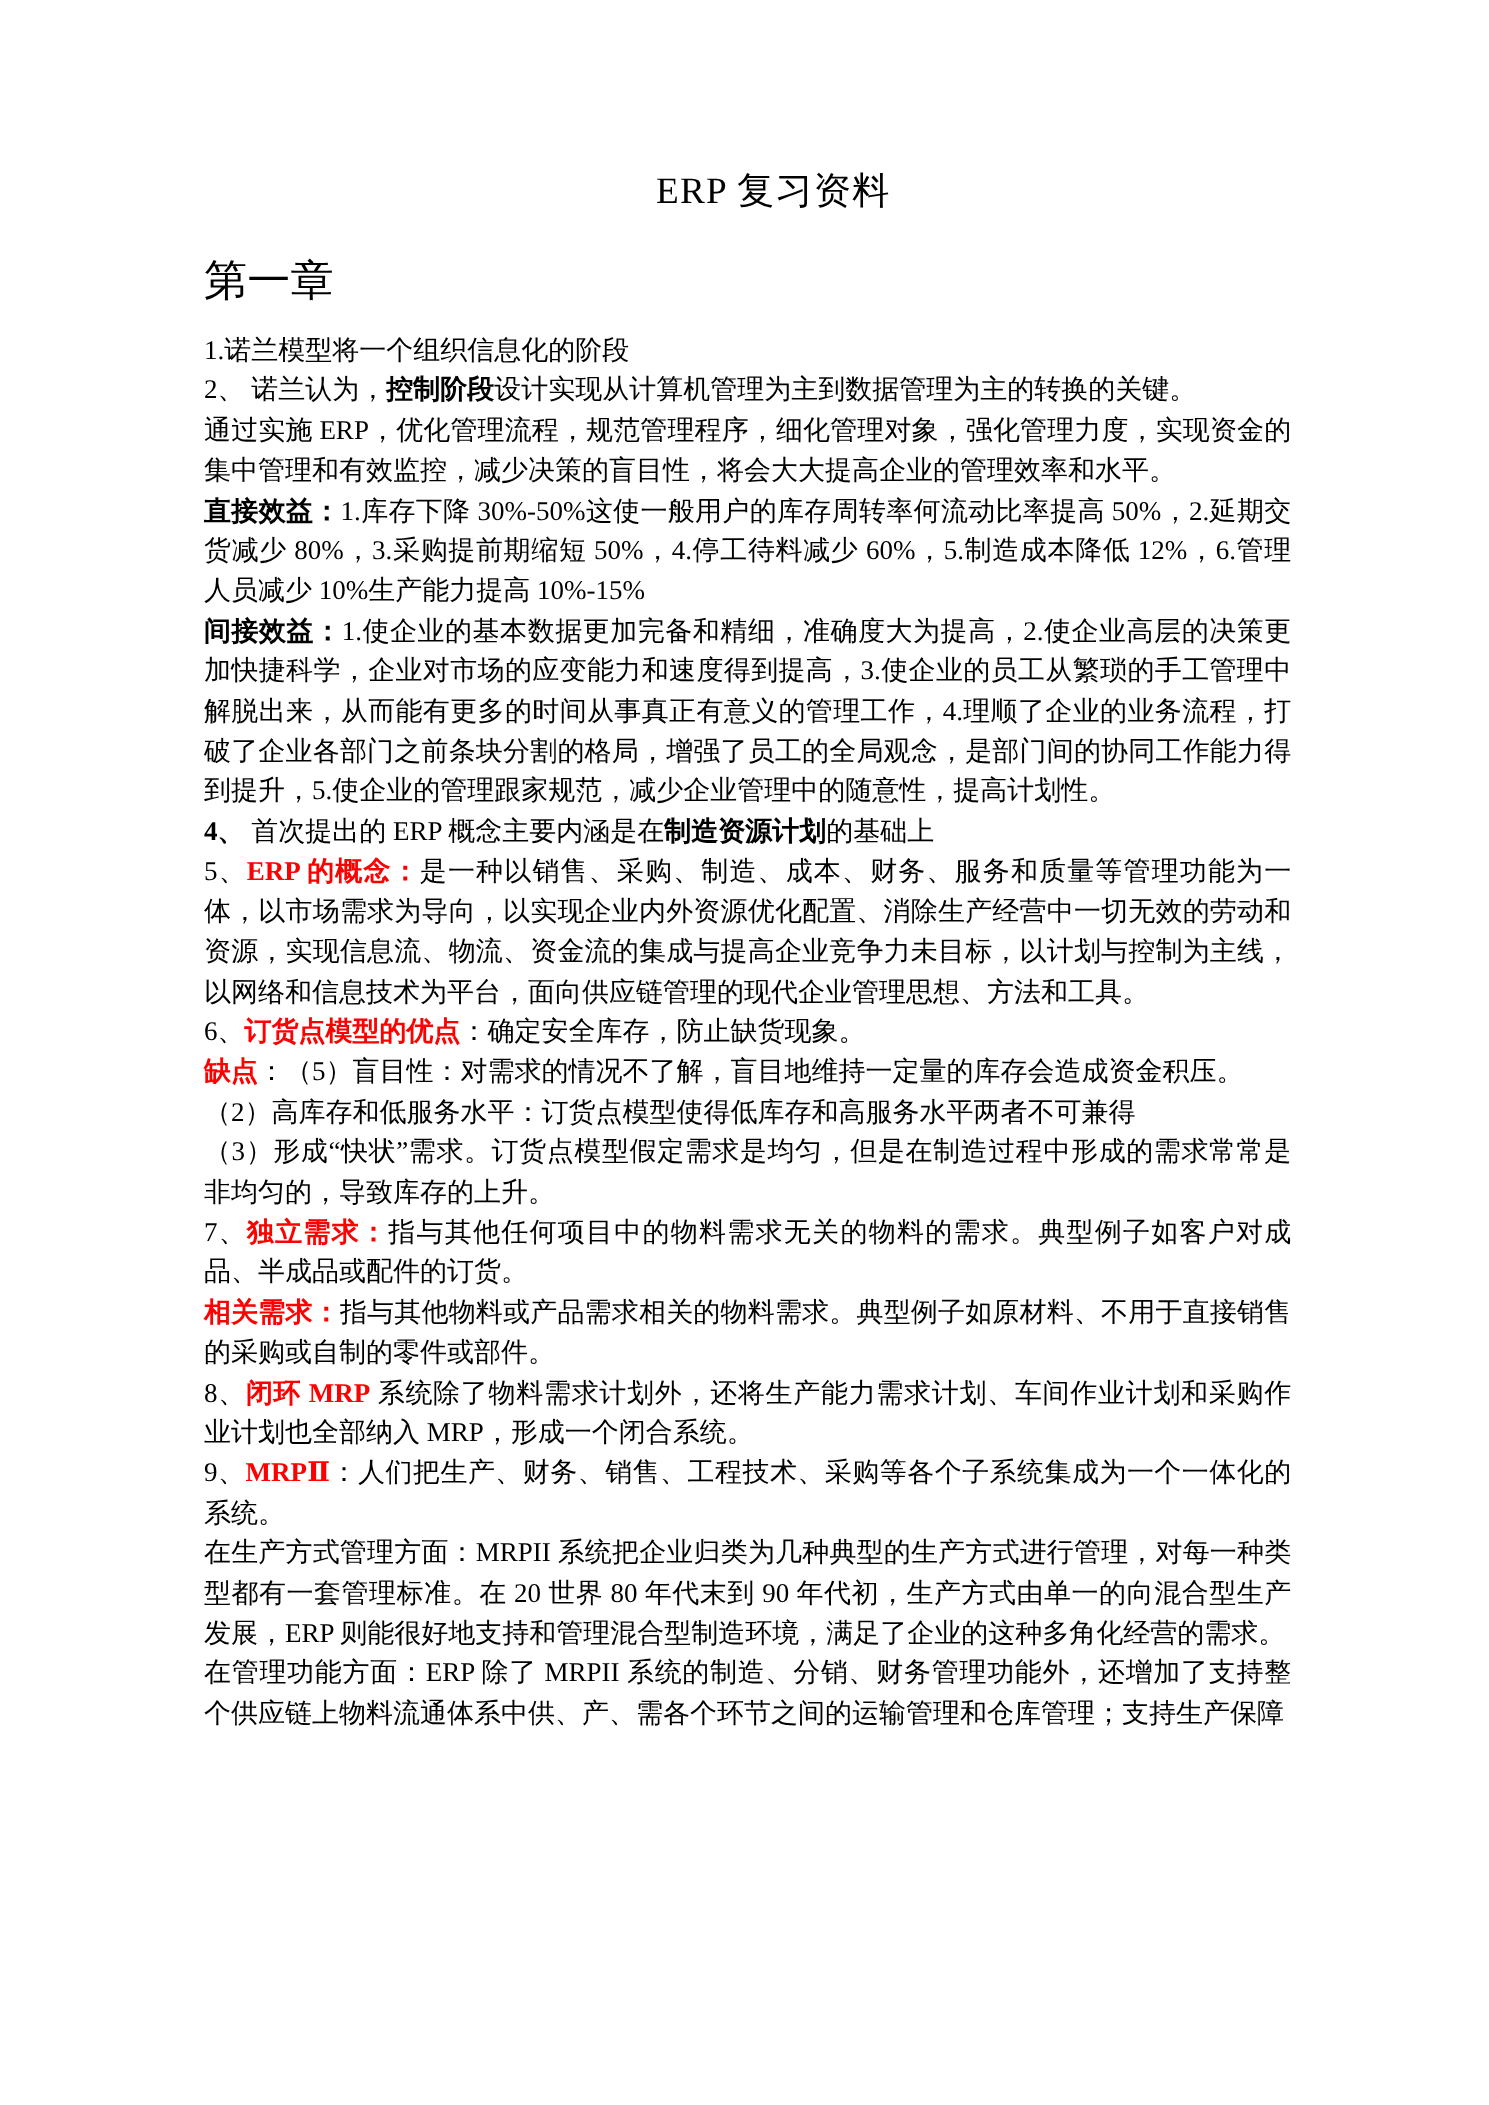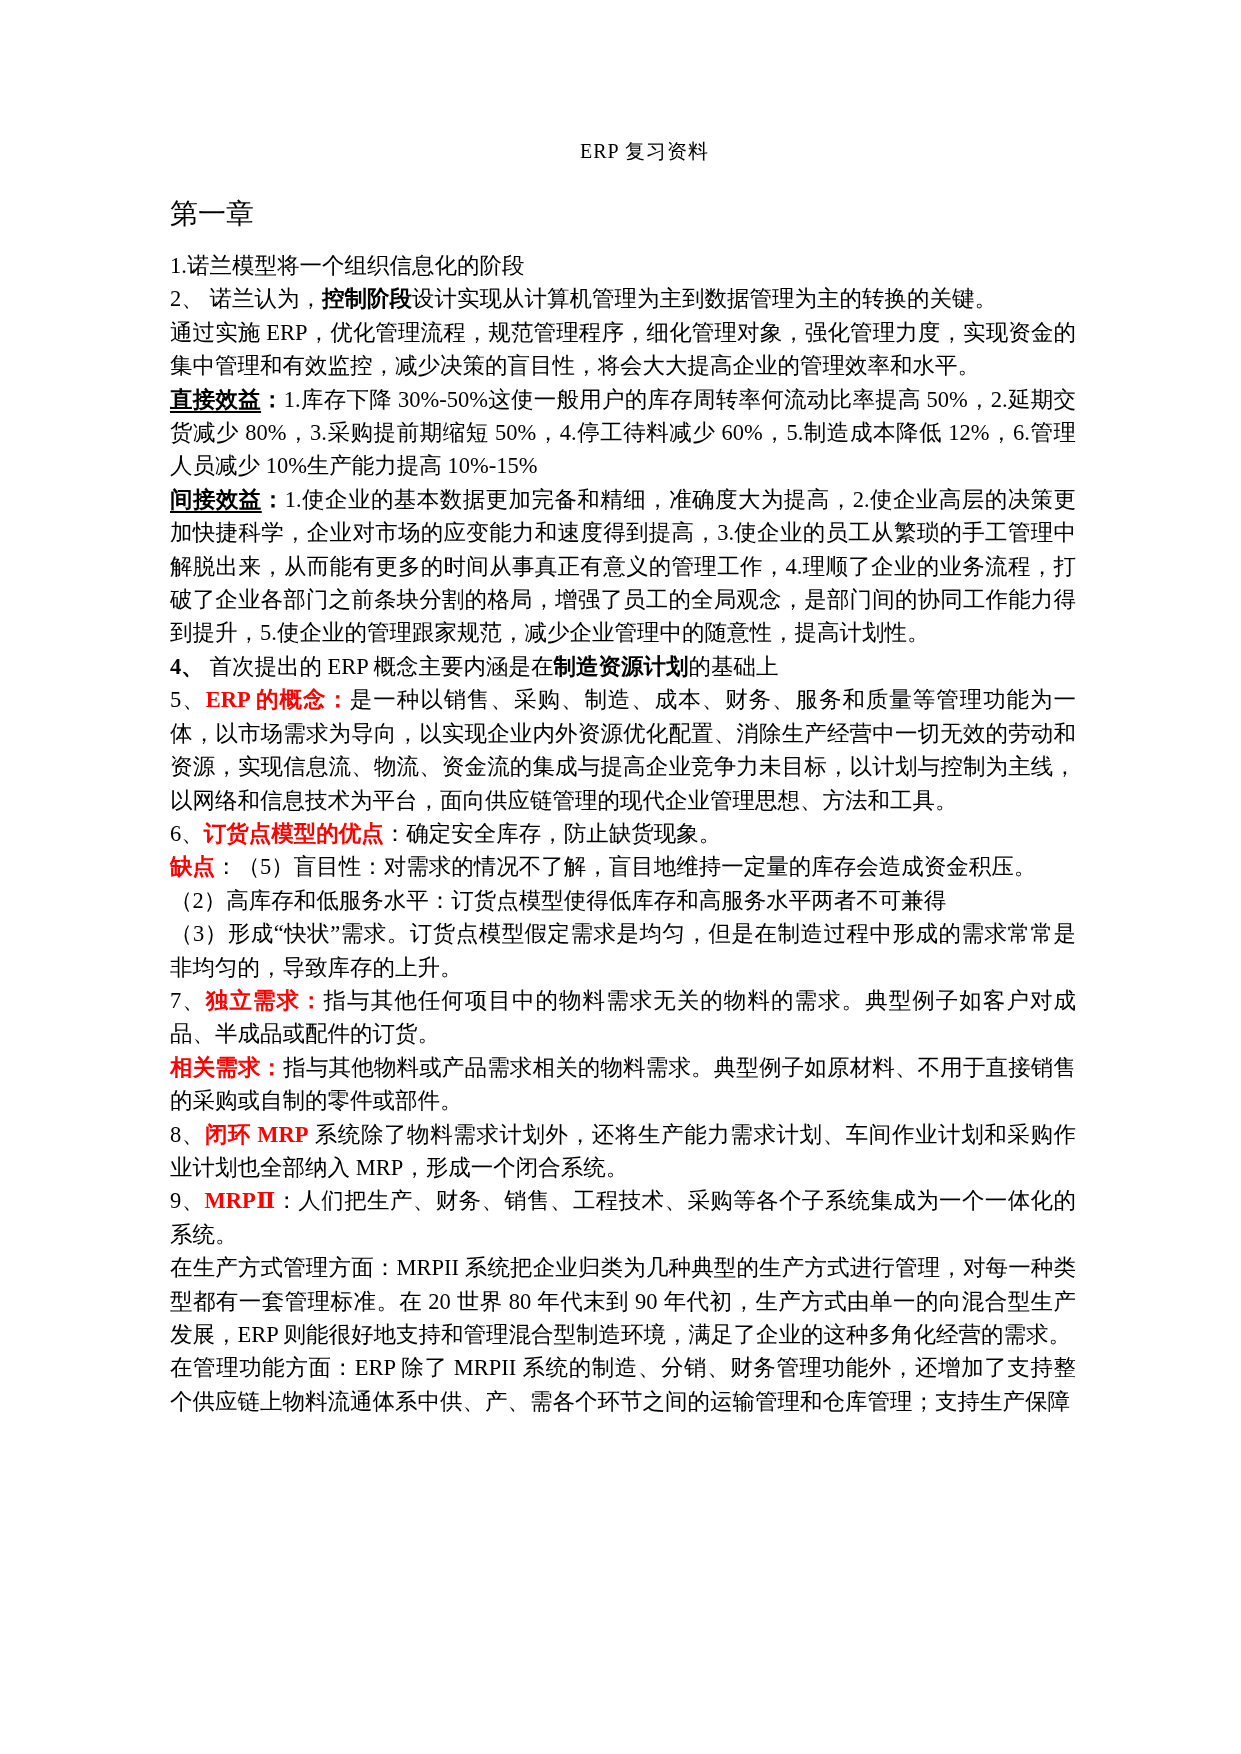--- a/index.html
+++ b/index.html
@@ -14,46 +14,46 @@
     margin: 0 auto;
     background: #ffffff;
     color: #000000;
     font-family: "Liberation Serif", "DejaVu Serif", serif;
     overflow: hidden;
   }
   .doc-title {
     margin: 0;
     padding-top: 138px;
     text-align: center;
-    font-size: 20px;
+    font-size: 31px;
     font-weight: normal;
     letter-spacing: 1px;
     padding-left: 48px;
   }
   .chapter-heading {
     margin: 0;
     padding: 30px 0 0 170px;
-    font-size: 28px;
+    font-size: 36px;
     font-weight: normal;
   }
   .doc-body {
     width: 906px;
     margin-left: 170px;
     margin-top: 16px;
     font-size: 22.5px;
     line-height: 33.4px;
     text-align: justify;
   }
   .doc-body p {
     margin: 0;
     padding: 0;
   }
   .n { font-weight: normal; }
   .b { font-weight: bold; }
-  .bu { font-weight: bold; text-decoration: underline; text-underline-offset: 4px; }
+  .bu { font-weight: bold; text-underline-offset: 4px; }
   .r { font-weight: bold; color: var(--accent-red, #ff0000); }
 </style>
 </head>
 <body>
 
 <div class="page">
   <h1 class="doc-title">ERP 复习资料</h1>
   <h2 class="chapter-heading">第一章</h2>
   <div class="doc-body">
       <p><span class="n">1.诺兰模型将一个组织信息化的阶段</span></p>

